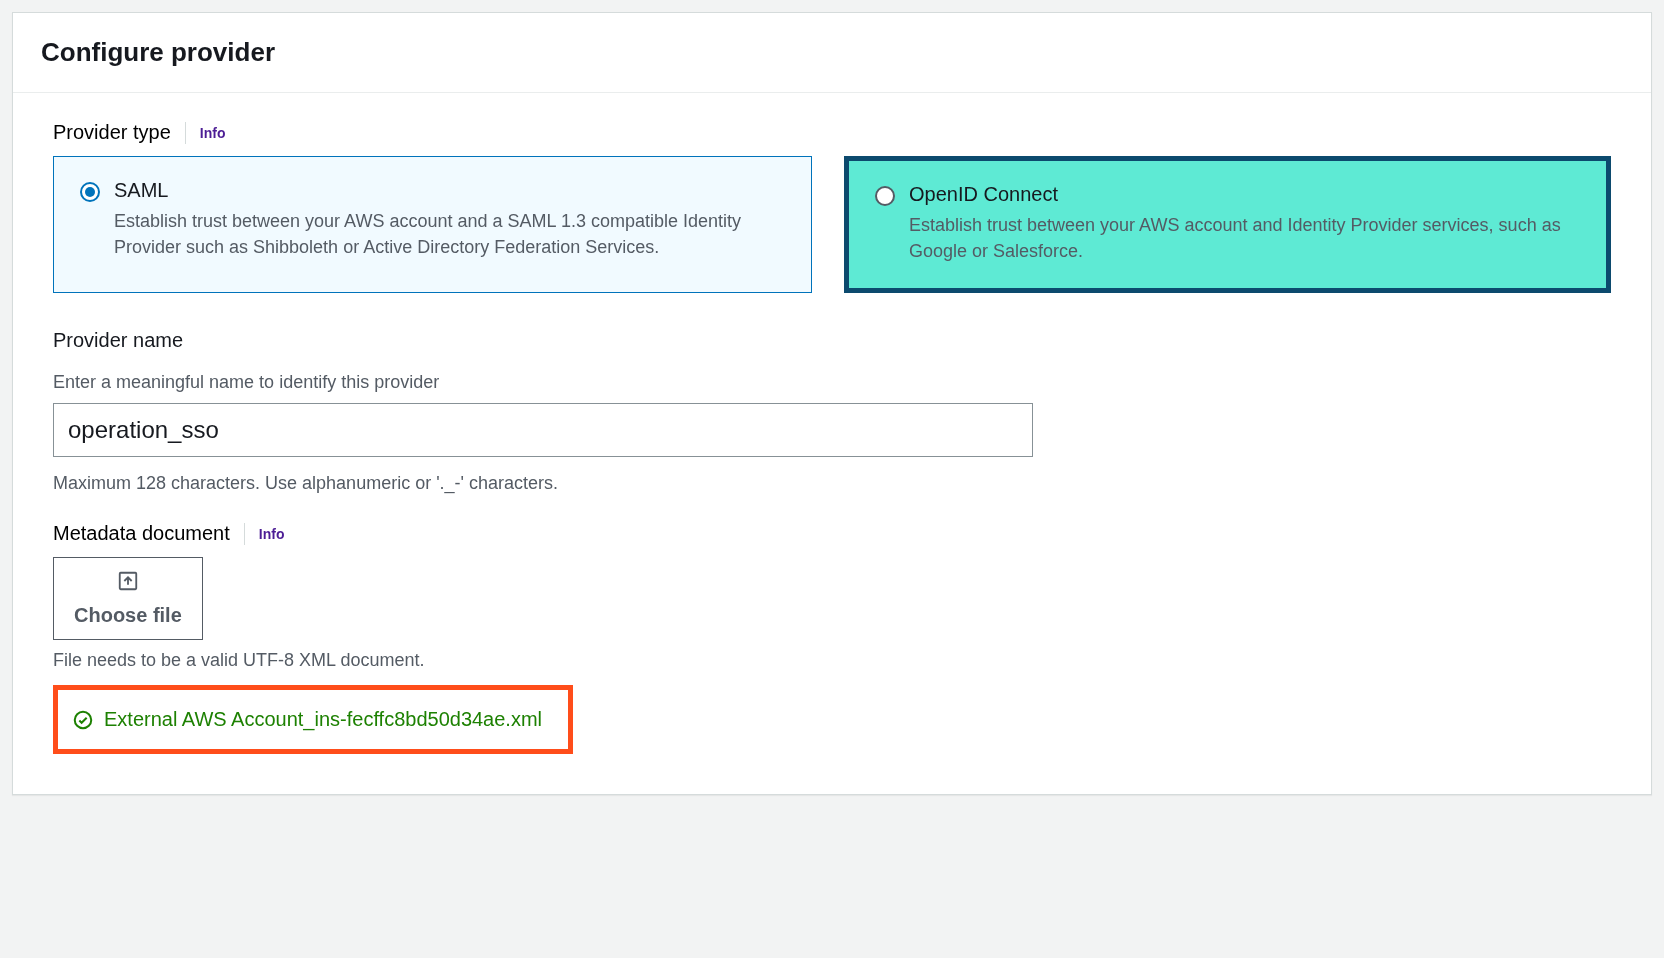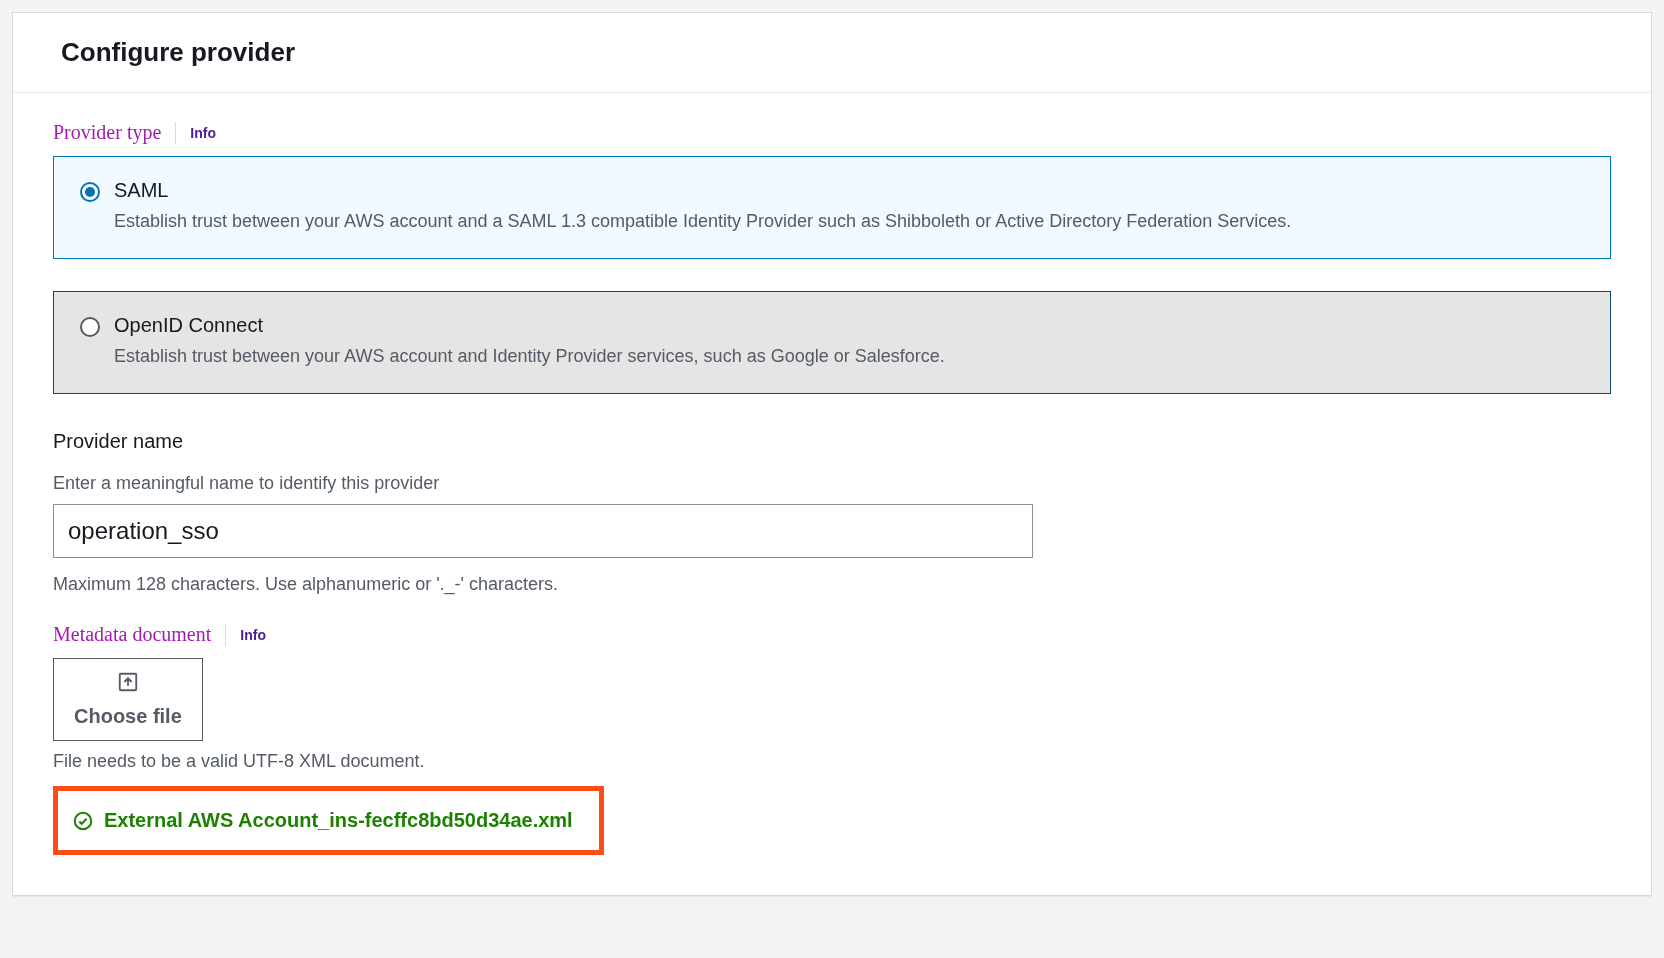--- a/index.html
+++ b/index.html
@@ -8,68 +8,66 @@
       background: #f2f3f3;
       padding: 12px;
       color: #16191f;
     }
     .panel {
       background: #fff;
       border: 1px solid #d5dbdb;
       box-shadow: 0 1px 1px rgba(0,0,0,0.05);
     }
     .panel-header {
-      padding: 24px 40px 24px 48px;
+      padding: 24px 40px 24px 28px;
       border-bottom: 1px solid #eaeded;
     }
     .panel-title {
       font-size: 26px;
       font-weight: 700;
       color: #16191f;
     }
     .panel-body {
       padding: 28px 40px 40px 40px;
     }
     .section-label-row {
       display: flex;
       align-items: center;
       gap: 14px;
       margin-bottom: 12px;
     }
     .section-label {
       font-size: 20px;
       font-weight: 400;
-      color: #a21caf;
-      font-family: Liberation Serif, serif;
+      color: #000000;
     }
     .divider-vert {
       width: 1px;
       height: 22px;
       background: #d5dbdb;
     }
     .info-link {
       color: #4c1d95;
       font-weight: 700;
       font-size: 14px;
       cursor: pointer;
     }
     .tiles {
       display: flex;
       gap: 32px;
       margin-bottom: 36px;
-      flex-direction: column;
     }
     .tile {
       flex: 1;
-      border: 1px solid #0c4a6e;
+      border: 5px solid #0c4a6e;
       padding: 22px 26px 24px 26px;
       display: flex;
       gap: 14px;
       cursor: pointer;
-      background: #e5e5e5;
+      background: #5eead4;
     }
     .tile.selected {
       border: 1.5px solid #0073bb;
       background: #f1faff;
     }
     .radio {
       width: 20px;
       height: 20px;
       min-width: 20px;
       border-radius: 50%;
@@ -155,21 +153,21 @@
       padding: 18px 26px 18px 14px;
       margin-top: 14px;
     }
     .check-icon {
       color: #1d8102;
       display: inline-flex;
     }
     .file-name {
       color: #1d8102;
       font-size: 20px;
-      font-weight: 700;
+      font-weight: 400;
     }
   </style>
 </head>
 <body>
 
 <div class="panel">
   <div class="panel-header">
     <h1 class="panel-title">Configure provider</h1>
   </div>
   <div class="panel-body">

